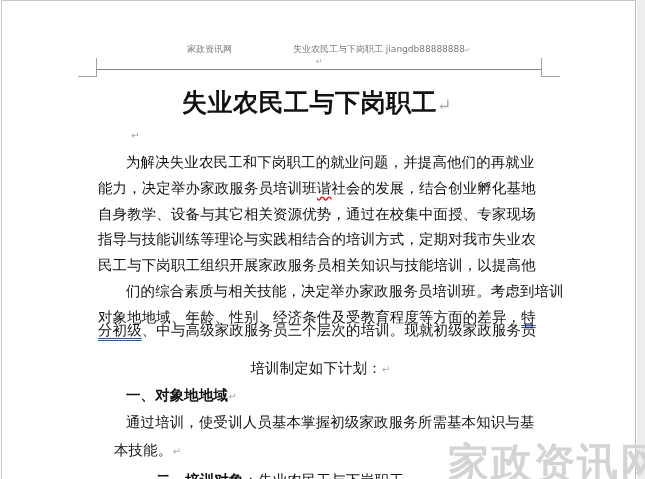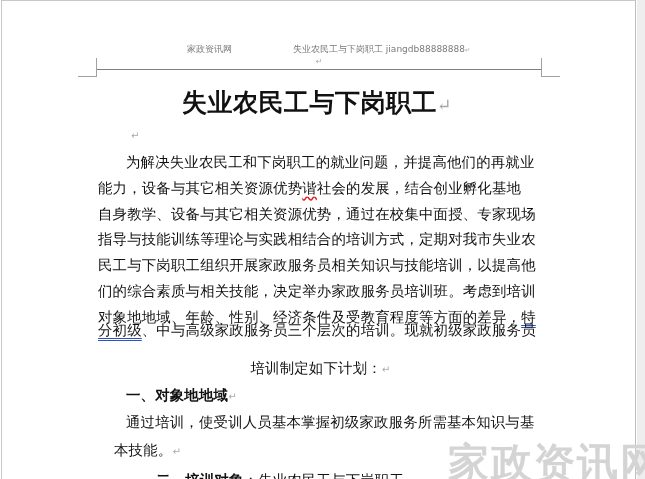--- a/index.html
+++ b/index.html
@@ -75,25 +75,25 @@
 
 <div class="corner" style="left:96px;top:58px;width:1px;height:19px;"></div>
 <div class="corner" style="left:78px;top:76px;width:19px;height:1px;"></div>
 <div class="corner" style="left:541px;top:58px;width:1px;height:19px;"></div>
 <div class="corner" style="left:541px;top:76px;width:19px;height:1px;"></div>
 
 <div class="title"><span>失业农民工与下岗职工</span><span class="pmark">↵</span></div>
 <span class="empty-para">↵</span>
 
 <div class="line indent" style="top:152px;">为解决失业农民工和下岗职工的就业问题，并提高他们的再就业</div>
-<div class="line" style="top:178px;"><span>能力，设备与其它相关资源优势</span><span class="spell">谐</span><span>社会的发展，结合创业孵化基地</span></div>
+<div class="line" style="top:178px;"><span>能力，决定举办家政服务员培训班</span><span class="spell">谐</span><span>社会的发展，结合创业孵化基地</span></div>
 <div class="line" style="top:204px;">自身教学、设备与其它相关资源优势，通过在校集中面授、专家现场</div>
 <div class="line" style="top:229px;">指导与技能训练等理论与实践相结合的培训方式，定期对我市失业农</div>
 <div class="line" style="top:255px;">民工与下岗职工组织开展家政服务员相关知识与技能培训，以提高他</div>
-<div class="line" style="top:281px;">们的综合素质与相关技能，决定举办家政服务员培训班。考虑到培训</div>
+<div class="line" style="top:281px;margin-left:28px;">们的综合素质与相关技能，决定举办家政服务员培训班。考虑到培训</div>
 <div class="line" style="top:307px;"><span>对象地地域、年龄、性别、经济条件及受教育程度等方面的差异，</span><span class="grammar">特</span></div>
 <div class="line" style="top:320px;"><span class="grammar">分初级</span><span>、中与高级家政服务员三个层次的培训。现就初级家政服务员</span></div>
 <div class="line" style="top:358px;text-align:center;"><span>培训制定如下计划：</span><span class="pmark">↵</span></div>
 
 <div class="line indent bold" style="top:385px;"><span>一、对象地地域</span><span class="pmark">↵</span></div>
 <div class="line indent" style="top:412px;">通过培训，使受训人员基本掌握初级家政服务所需基本知识与基</div>
 <div class="line" style="top:440px;margin-left:16px;"><span>本技能。</span><span class="pmark">↵</span></div>
 
 <div class="line indent" style="top:470px;left:156px;"><span class="bold">二、培训对象</span><span>：失业农民工与下岗职工</span></div>
 

